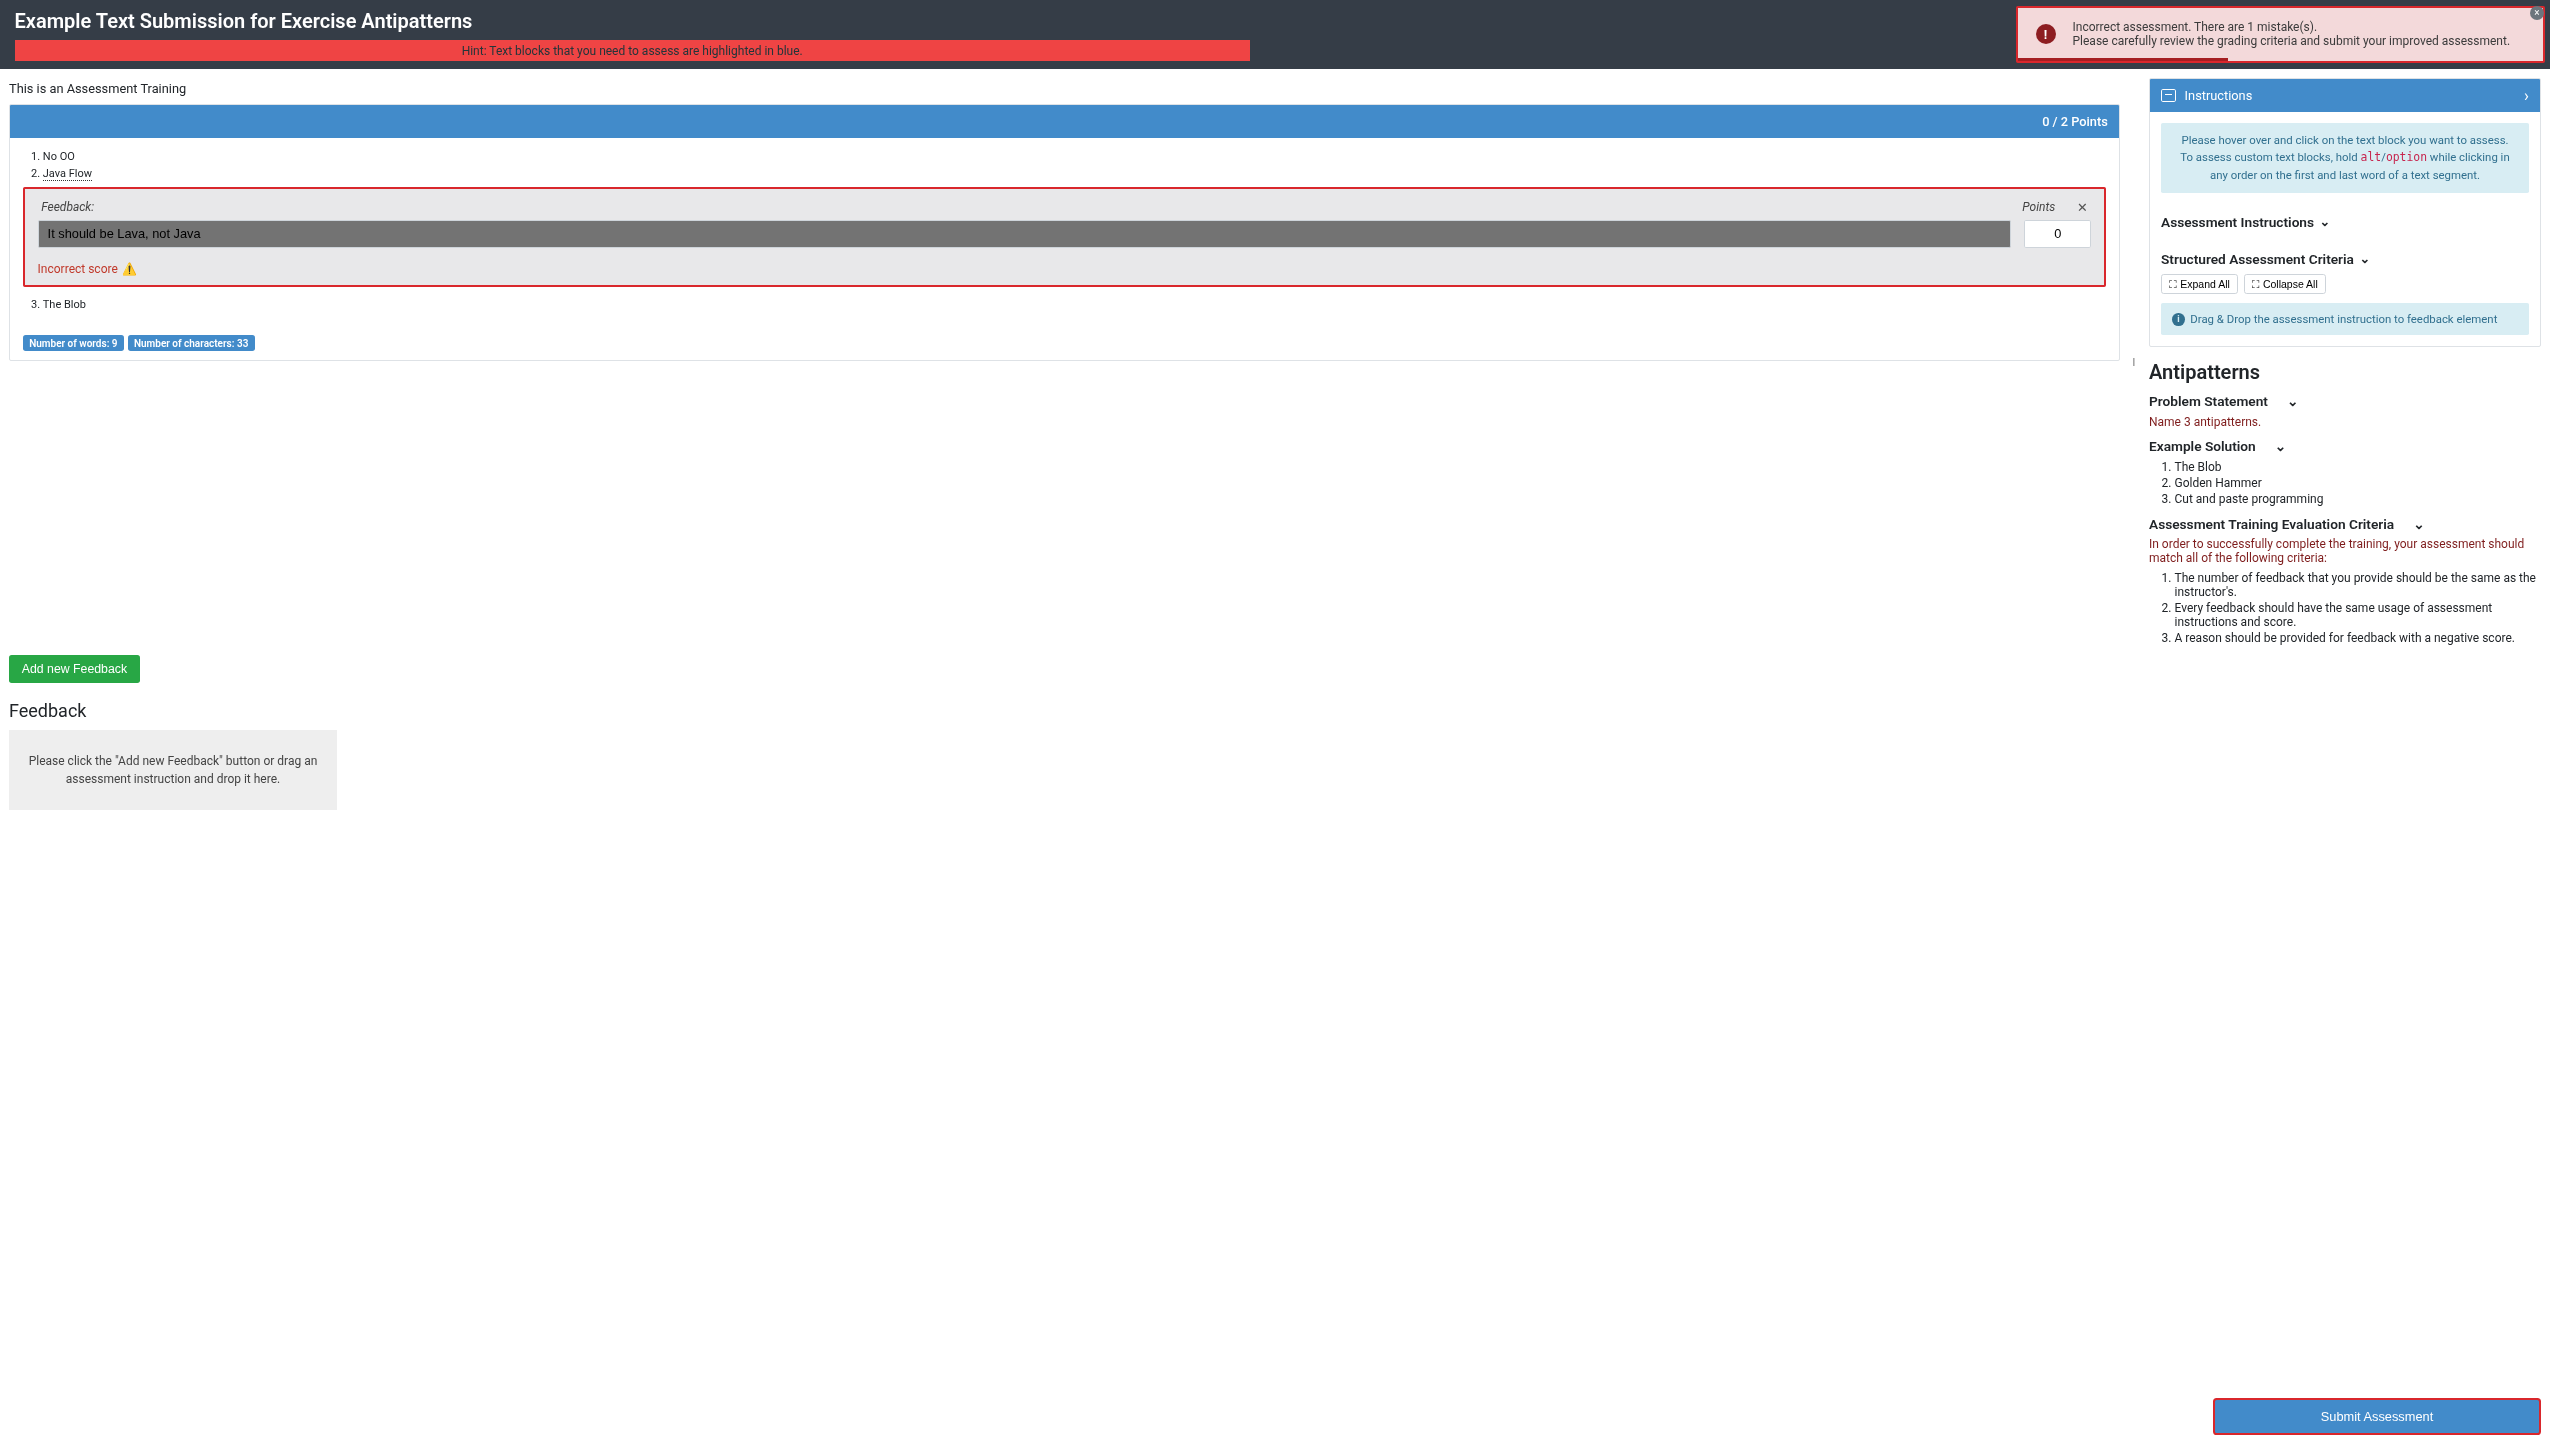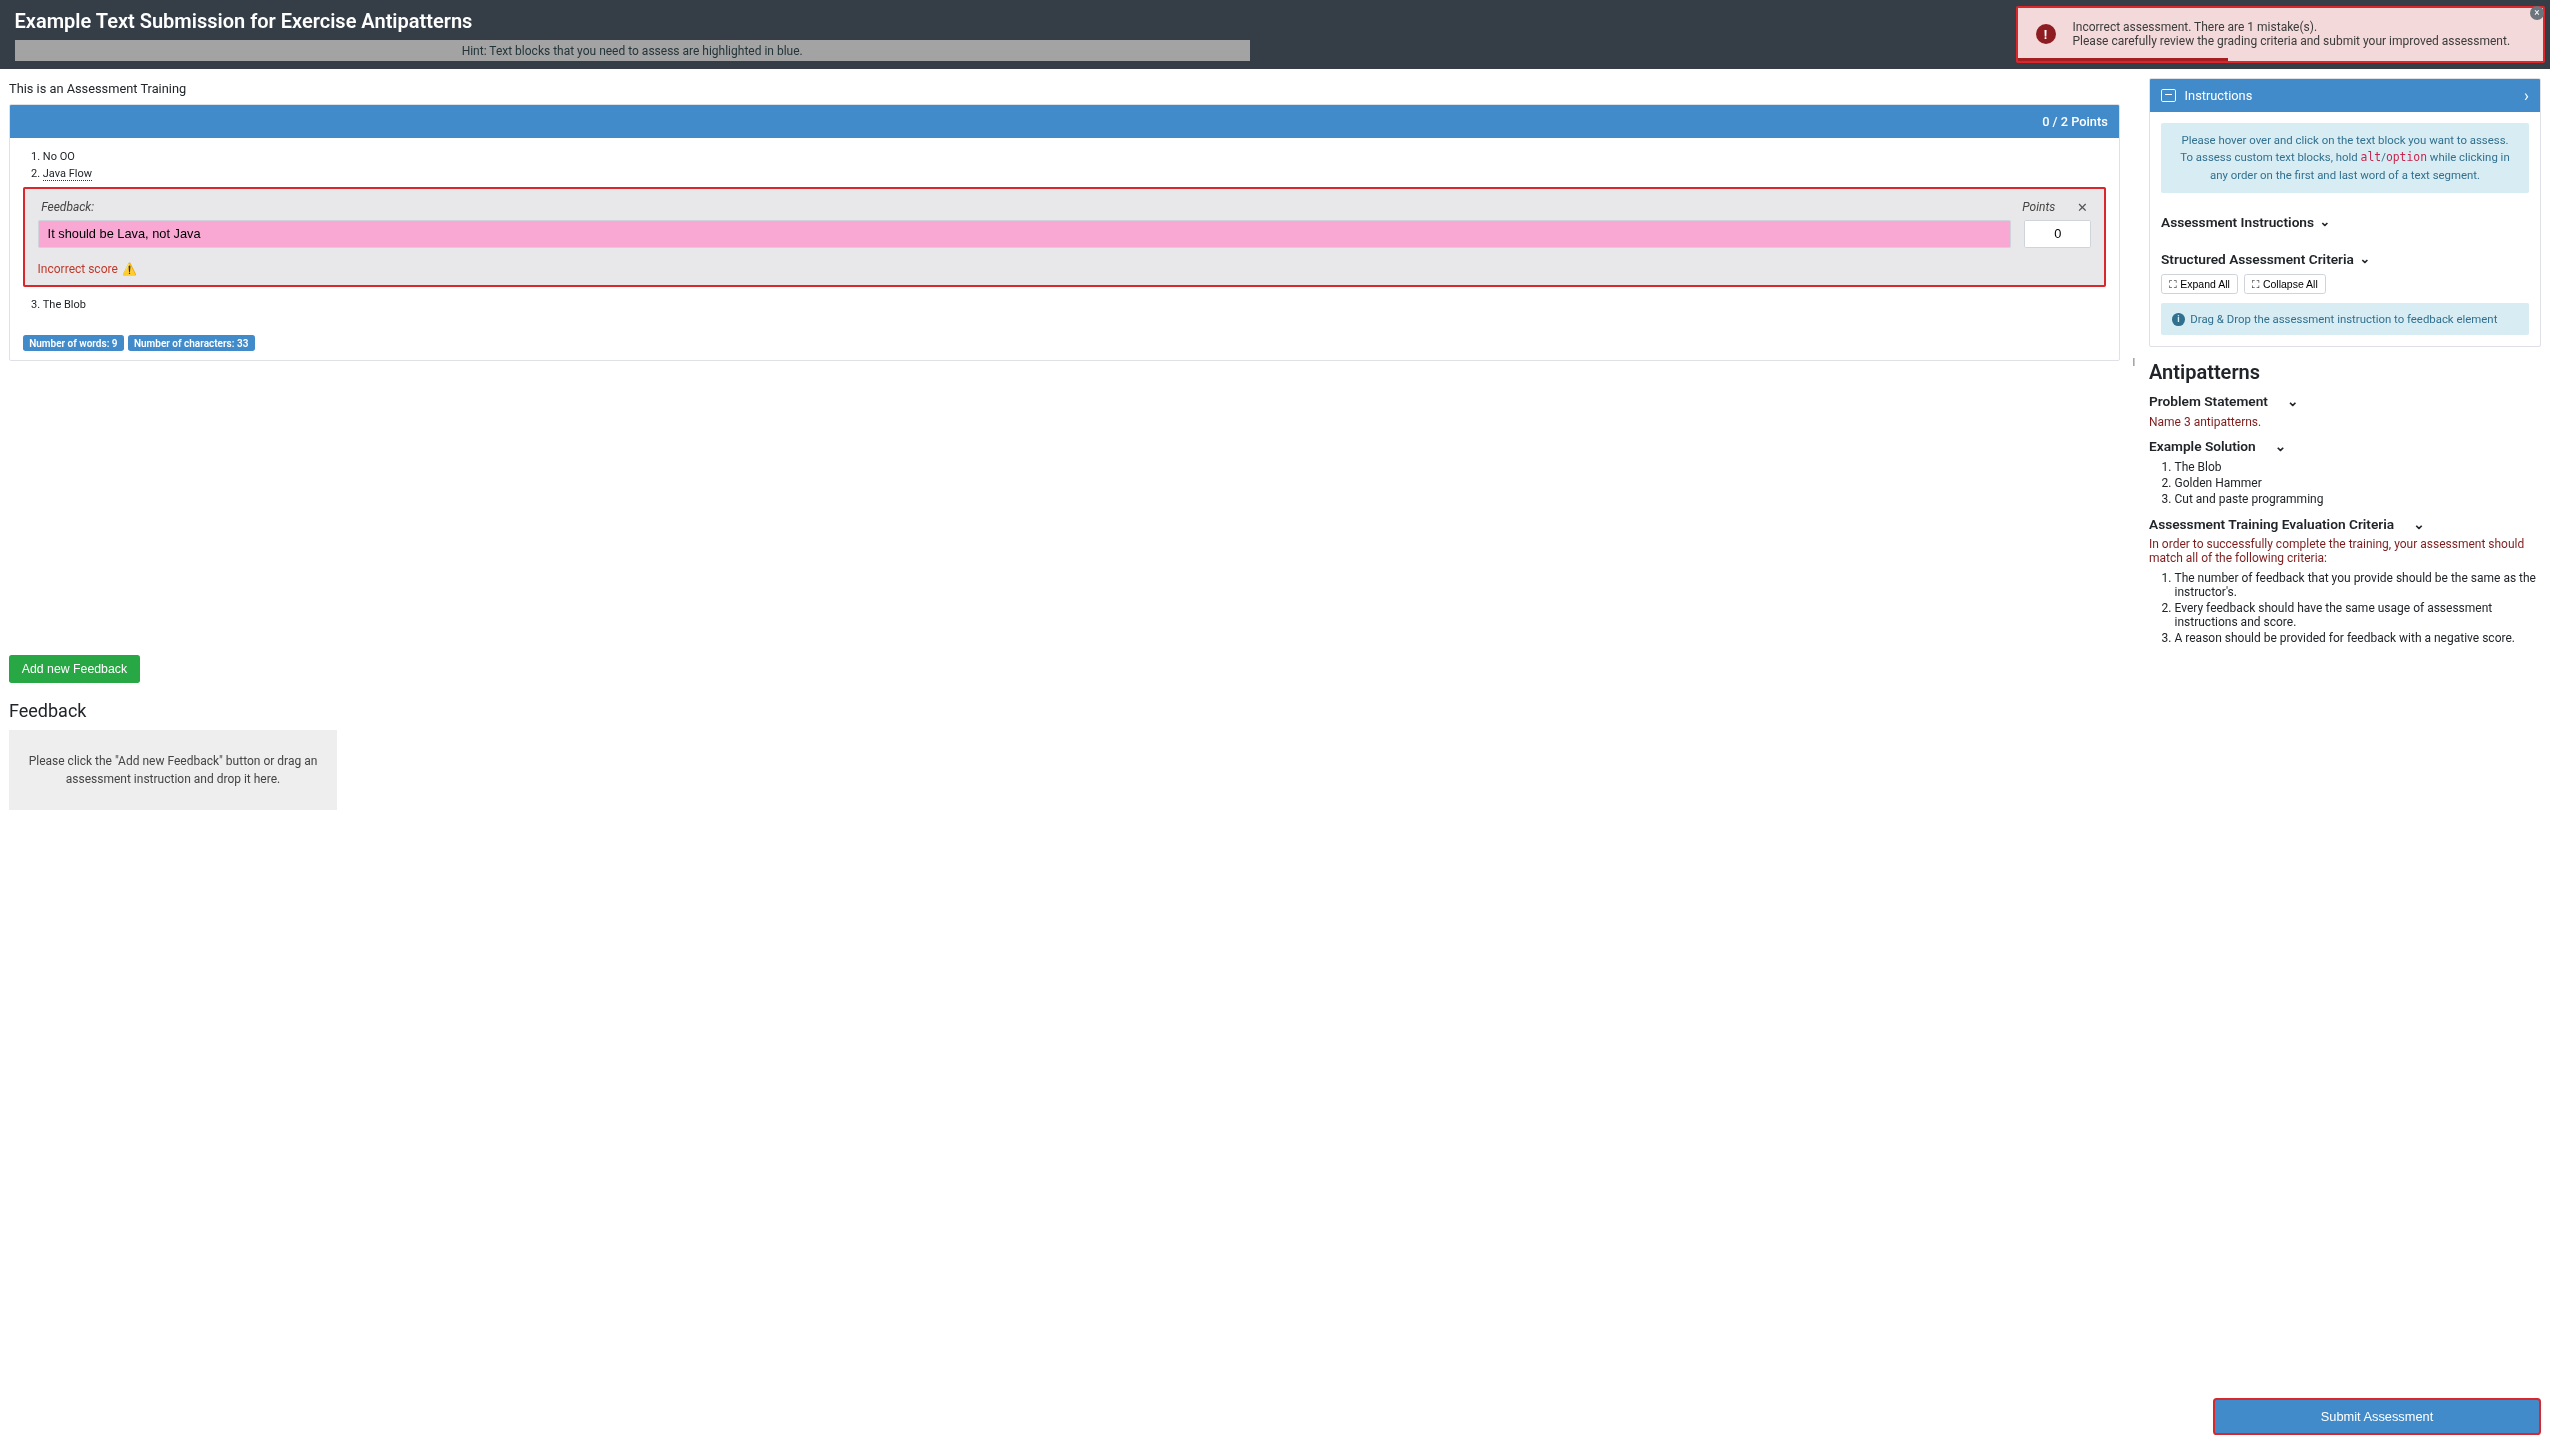--- a/index.html
+++ b/index.html
@@ -14,21 +14,21 @@
   color: #fff;
   padding: 9px 14.6px 7.3px 14.6px;
   position: relative;
 }
 .topbar h1 {
   font-size: 20px;
   font-weight: 600;
   color: #fff;
 }
 .hint-band {
-  background: #a3a3a3;
+  background: #ef4444;
   color: #23353a;
   font-size: 12px;
   text-align: center;
   padding: 3.6px 7.3px;
   margin-top: 7.3px;
   width: 49%;
 }
 .toast {
   position: absolute;
   top: 5.5px;
@@ -151,21 +151,21 @@
   color: #555;
   cursor: pointer;
   font-size: 12.8px;
 }
 .fb-inputs {
   display: flex;
   gap: 12.8px;
 }
 .fb-text {
   flex: 1;
-  background: #f9a8d4;
+  background: #737373;
   border: 0.9px solid #ced4da;
   border-radius: 1.8px;
   padding: 5.5px 9px;
   font-size: 12.8px;
 }
 .fb-points {
   width: 67px;
   background: #fff;
   border: 0.9px solid #ced4da;
   border-radius: 1.8px;

